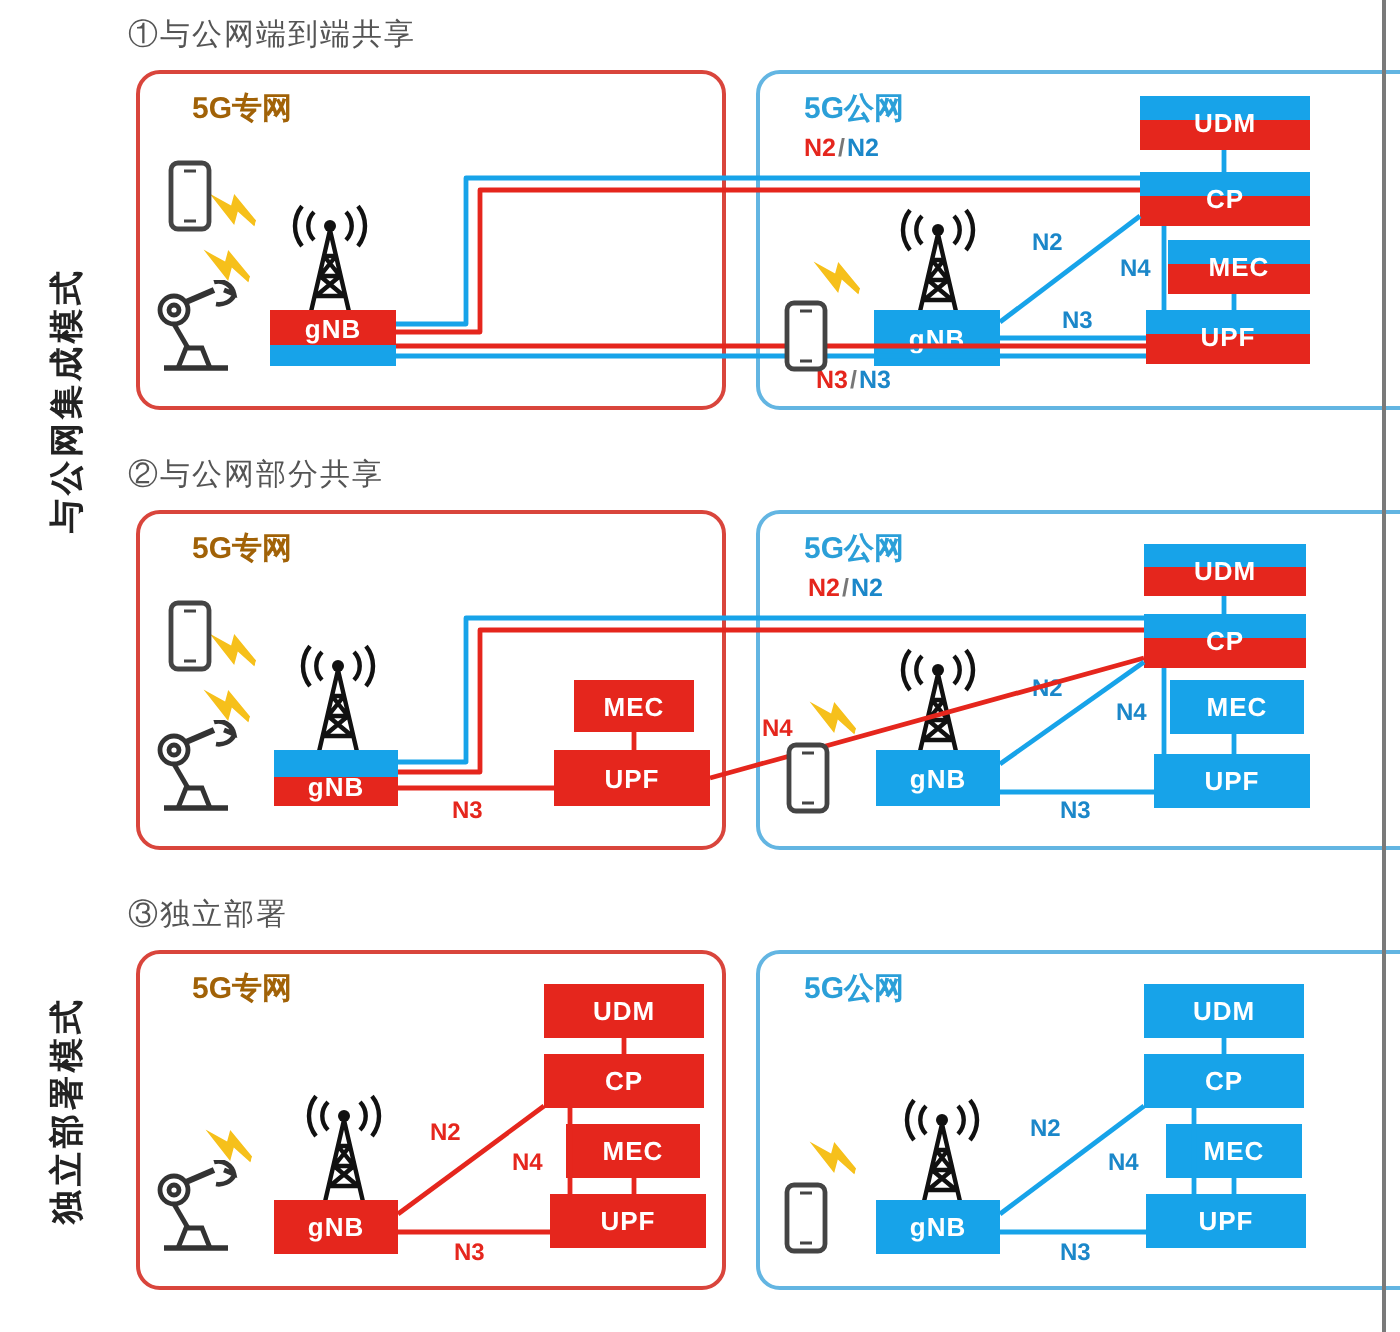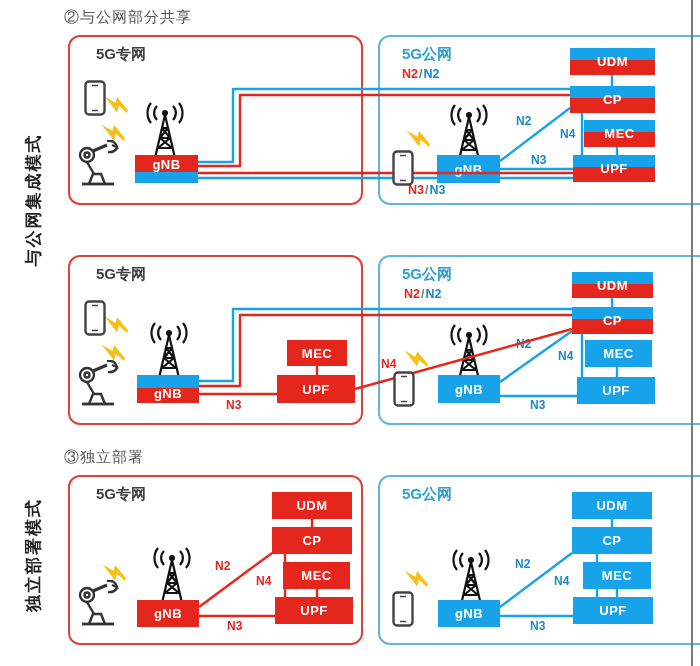--- a/index.html
+++ b/index.html
@@ -5,21 +5,21 @@
   html,body{margin:0;padding:0;background:#fff;}
   .canvas{position:relative;width:700px;height:666px;background:#ffffff;overflow:hidden;
           font-family:"Liberation Sans",sans-serif;}
   .sec-title{position:absolute;font-size:15px;color:#555;letter-spacing:1px;z-index:2;}
   .sidelabel{position:absolute;width:160px;height:22px;text-align:center;font-weight:bold;
              font-size:17px;color:#222;transform:rotate(-90deg);letter-spacing:2px;z-index:2;}
   .netbox{position:absolute;width:295px;height:170px;border-radius:12px;background:#fff;z-index:1;box-sizing:border-box;}
   .priv{border:2px solid #d9453c;}
   .pub{border:2px solid #63b5e2;width:355px;}
   .netname{position:absolute;left:26px;top:8px;font-size:15px;font-weight:bold;}
-  .red-t{color:#404040;}
+  .red-t{color:#a16207;}
   .blue-t{color:#2b9fd8;}
   .node{position:absolute;display:flex;align-items:center;justify-content:center;color:#fff;
         font-weight:bold;font-size:13px;letter-spacing:.5px;z-index:4;box-sizing:border-box;}
   .n-red{background:#e5261d;}
   .n-blue{background:#17a3e9;}
   .n-split{background:linear-gradient(to bottom,#17a3e9 0 45%,#e5261d 45% 100%);}
   .gnb-rt{background:linear-gradient(to bottom,#e5261d 0 62%,#17a3e9 62% 100%);align-items:flex-start;padding-top:2px;}
   .gnb-bt{background:linear-gradient(to bottom,#17a3e9 0 48%,#e5261d 48% 100%);align-items:flex-end;padding-bottom:2px;}
   .wires{position:absolute;left:0;top:0;z-index:6;pointer-events:none;}
   .wires polyline{fill:none;stroke-width:2.4;stroke-linejoin:round;}
@@ -70,21 +70,21 @@
       <polygon points="10,0 0,14 6,14 3,26 15,10 8,10 13,0" fill="#f6c01b"></polygon>
     </symbol>
   </defs>
 </svg>
 
 <div class="canvas">
 
   <div class="sidelabel" style="left:-47px;top:189px;">与公网集成模式</div>
   <div class="sidelabel" style="left:-47px;top:544px;">独立部署模式</div>
 
-  <div class="sec-title" style="left:64px;top:8px;">②与公网部分共享</div>
+  <div class="sec-title" style="left:64px;top:8px;">①与公网端到端共享</div>
 
   <div class="netbox priv" style="left:68px;top:35px;">
     <div class="netname red-t">5G专网</div>
   </div>
   <div class="netbox pub" style="left:378px;top:35px;">
     <div class="netname blue-t" style="left:22px;">5G公网</div>
   </div>
 
   <svg class="icon z7" style="left:84px;top:80px;" width="22" height="36">
       <use href="#sym-phone"></use>
@@ -125,20 +125,21 @@
   </div>
   <div class="pair" style="left:408px;top:183px;">
     <span class="lr">N3</span>
       <span class="sl">/</span>
       <span class="lb">N3</span>
   </div>
   <div class="lnk lb" style="left:516px;top:114px;">N2</div>
   <div class="lnk lb" style="left:560px;top:127px;">N4</div>
   <div class="lnk lb" style="left:531px;top:153px;">N3</div>
 
+  <div class="sec-title" style="left:64px;top:228px;">②与公网部分共享</div>
 
   <div class="netbox priv" style="left:68px;top:255px;">
     <div class="netname red-t">5G专网</div>
   </div>
   <div class="netbox pub" style="left:378px;top:255px;">
     <div class="netname blue-t" style="left:22px;">5G公网</div>
   </div>
 
   <svg class="icon z7" style="left:84px;top:300px;" width="22" height="36">
       <use href="#sym-phone"></use>

